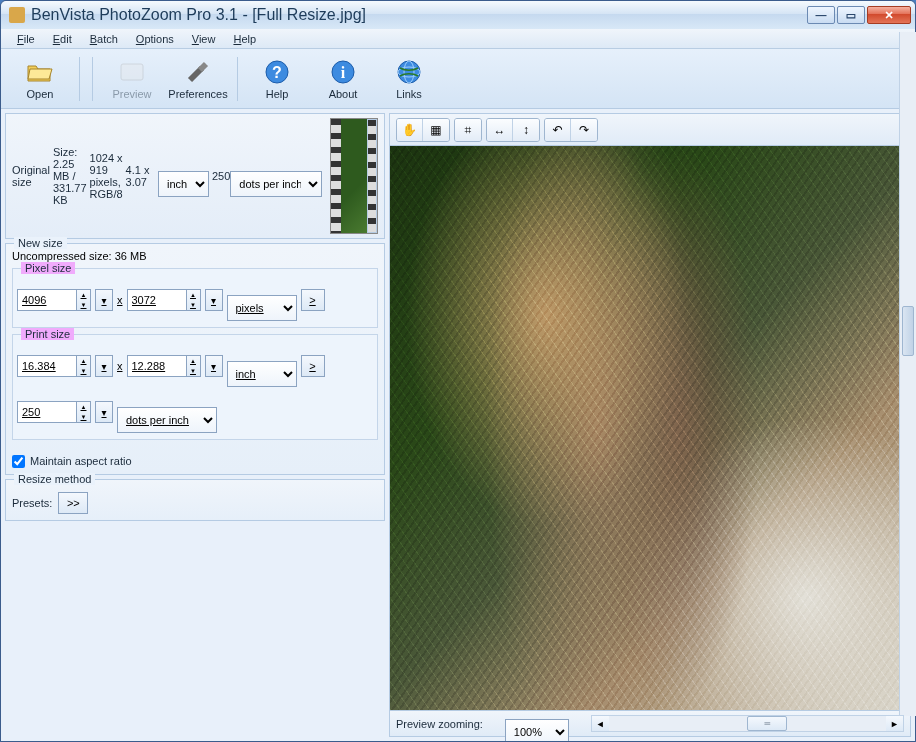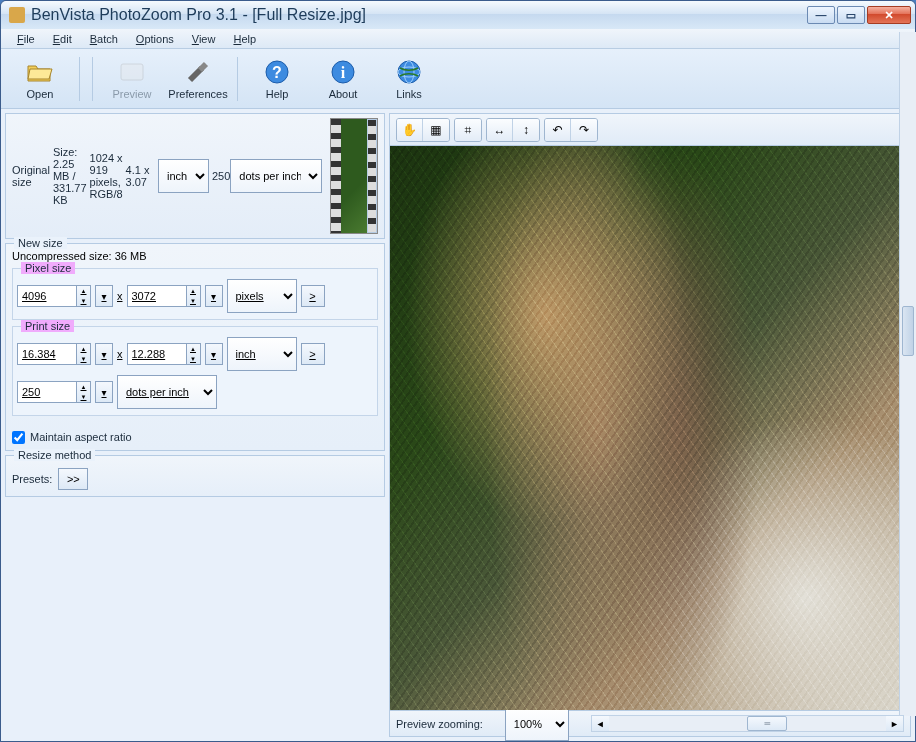--- a/index.html
+++ b/index.html
@@ -48,21 +48,21 @@
 .subgroup .legend { top: -7px; background: #f0abfc; }
 .row { display: flex; align-items: center; gap: 4px; margin-top: 4px; text-decoration: underline; }
 .row:first-child { margin-top: 0; }
 
 .numinput { display: flex; height: 22px; }
 .numinput input { width: 60px; border: 1px solid #8ba3c1; padding: 0 4px; background: #fff; font-size: 11px; }
 .spinners { display: flex; flex-direction: column; width: 14px; border: 1px solid #8ba3c1; border-left: none; background: linear-gradient(#f4f8fd, #dde9f6); }
 .spinners button { flex:1; border:none; background:transparent; font-size:6px; cursor:pointer; padding:0; }
 .linkbtn { width: 18px; height: 22px; border: 1px solid #8ba3c1; background: linear-gradient(#f4f8fd, #dde9f6); display:flex; align-items:center; justify-content:center; cursor:pointer; font-size:10px; }
 
-select, .sel { height: 34px; border: 1px solid #8ba3c1; background: linear-gradient(#fff, #eef4fb); font-size: 11px; padding: 0 4px; cursor:pointer; }
+select, .sel { height: 26px; border: 1px solid #8ba3c1; background: linear-gradient(#fff, #eef4fb); font-size: 11px; padding: 0 4px; cursor:pointer;margin-top:16px; }
 .smallbtn { width: 24px; height: 22px; border: 1px solid #8ba3c1; background: linear-gradient(#f4f8fd, #dde9f6); cursor:pointer; font-size:11px; }
 .checkbox-row { display: flex; align-items: flex-start; gap: 5px; margin-top: 15px; color: #1a2a3a; }
 .checkbox-row input { width:13px; height:13px; }
 
 .presets-row { display: flex; align-items: center; gap: 6px; margin-top: 6px; color: #1a2a3a; }
 
 
 .previewtoolbar { height: 32px; display: flex; align-items: center; padding: 3px 6px; gap: 4px; background: linear-gradient(#f0f5fb, #e0ebf7); border-bottom: 1px solid #b5cbe3; }
 .ptgroup { display: flex; border: 1px solid #9fb6d0; border-radius: 3px; overflow: hidden; }
 .ptbtn { width: 26px; height: 22px; background: linear-gradient(#fbfdff, #e3ecf7); border: none; border-right: 1px solid #c0d2e6; display:flex; align-items:center; justify-content:center; cursor:pointer; font-size:12px; }

